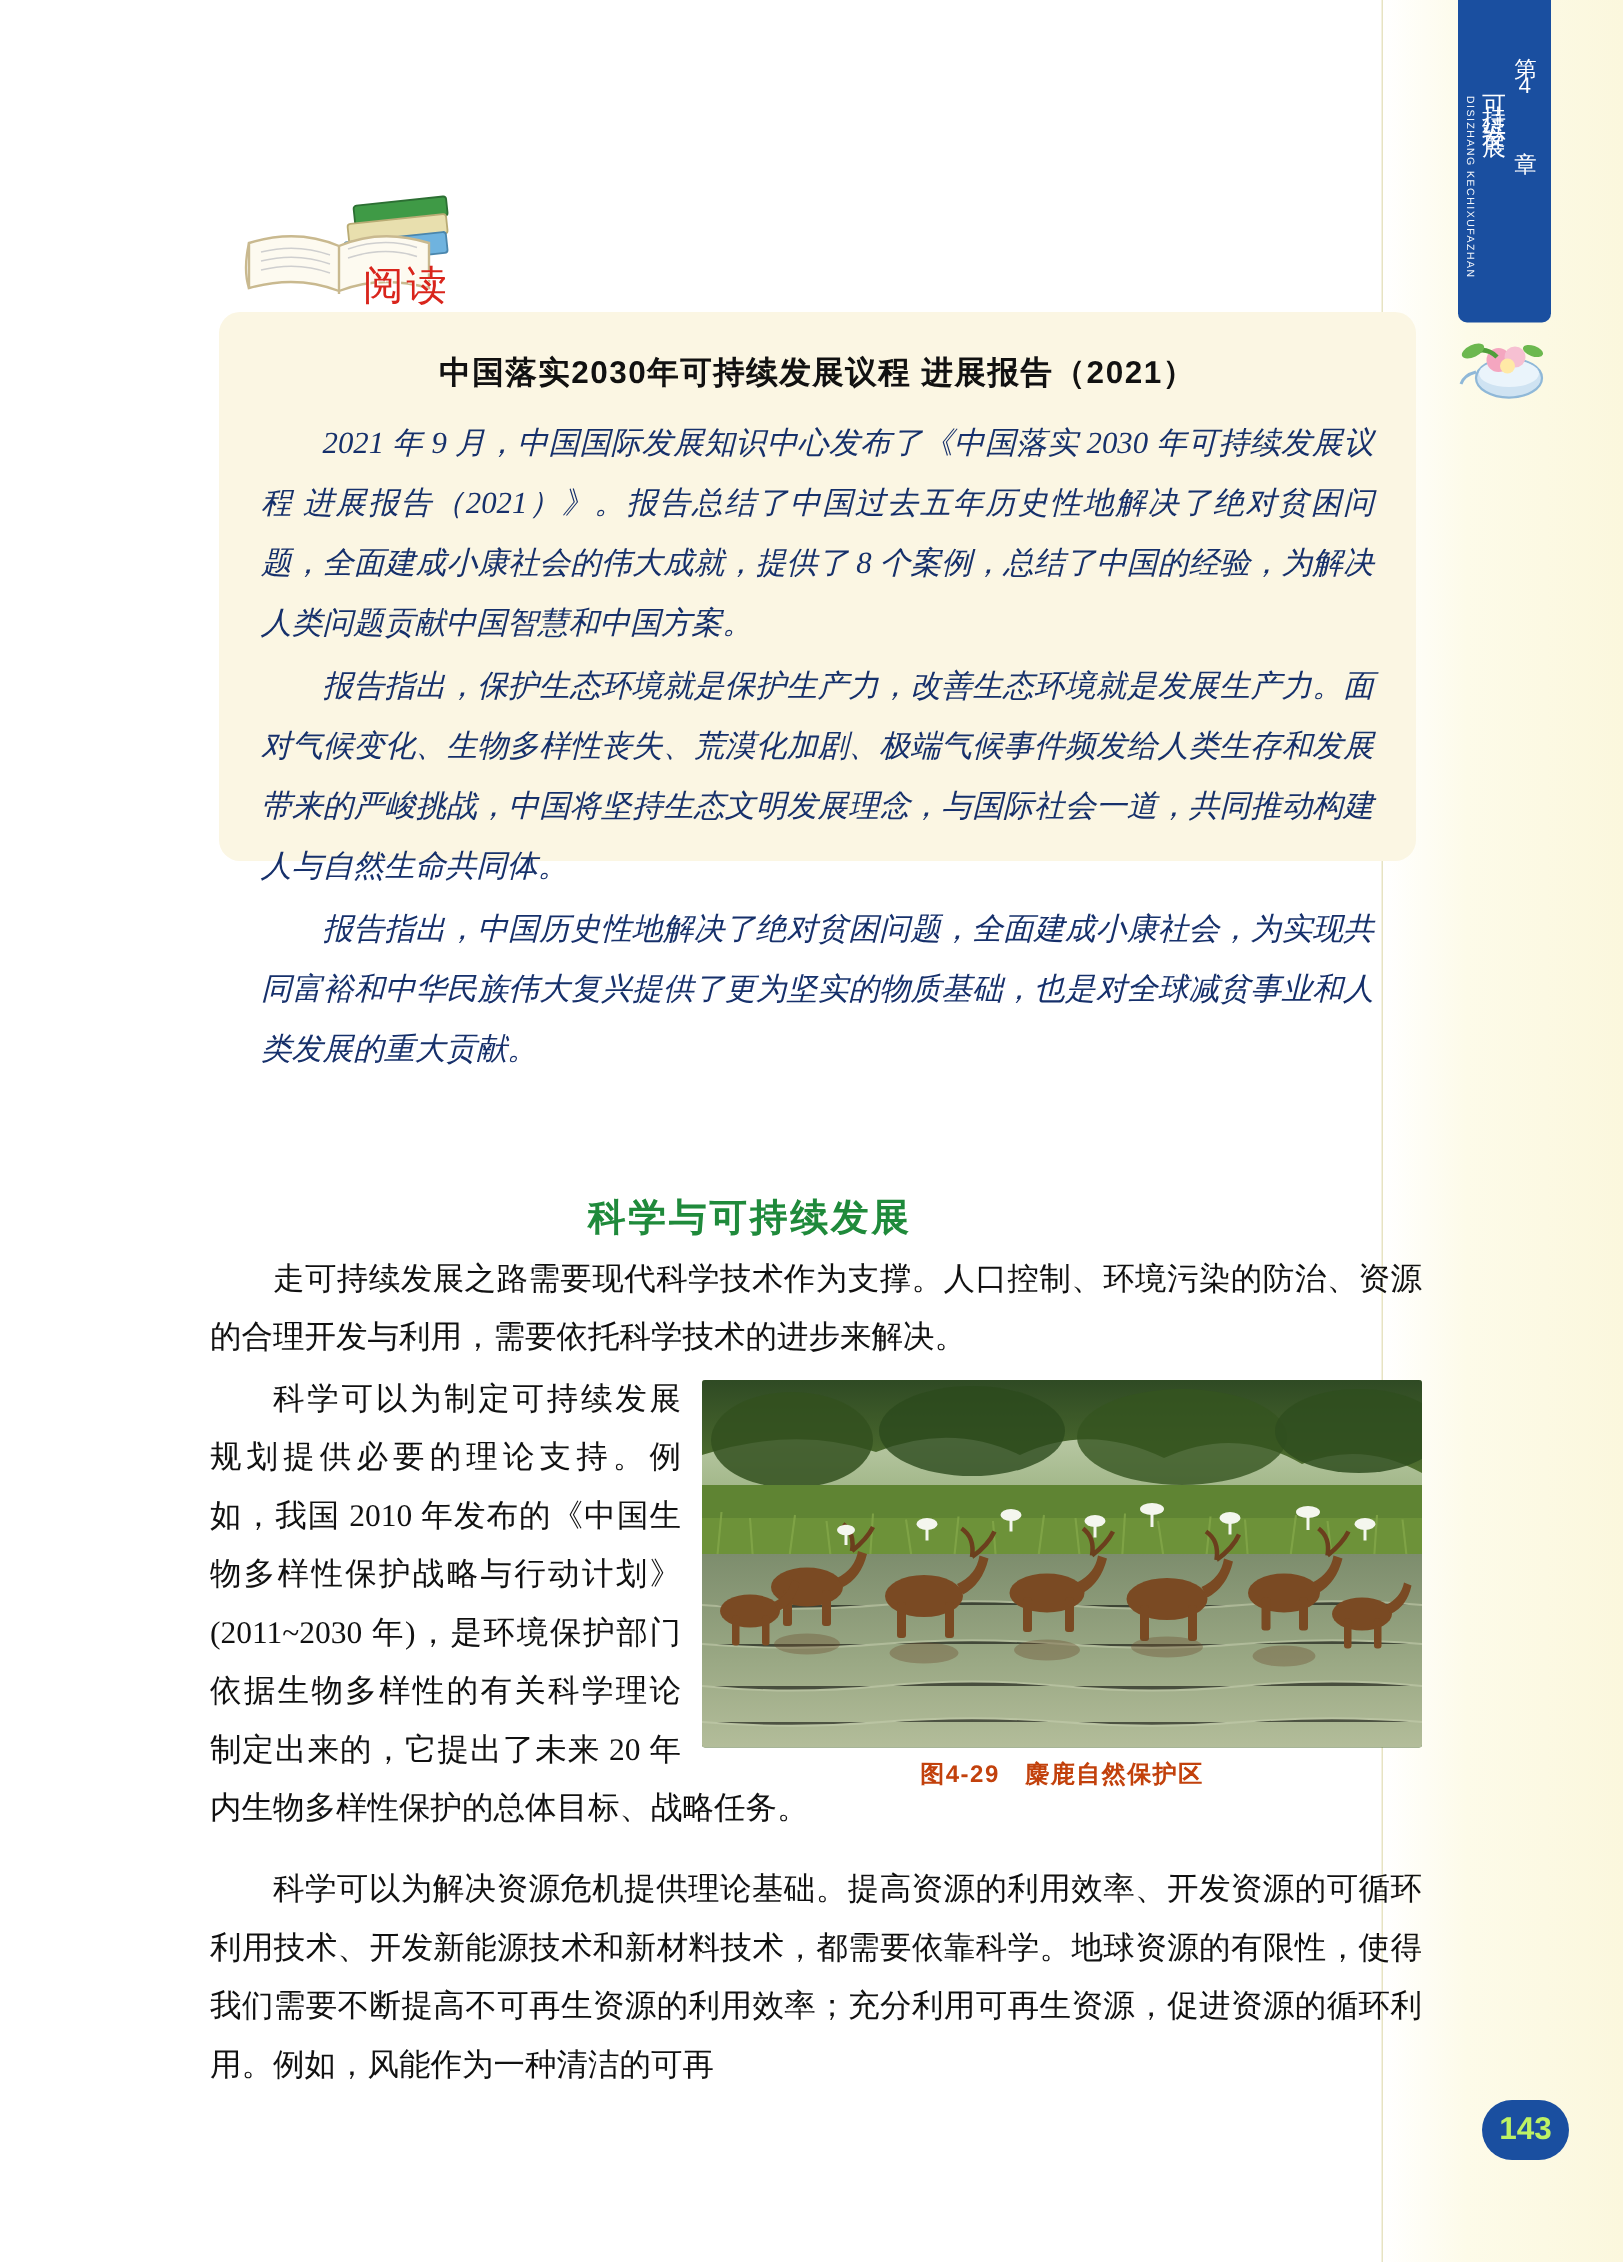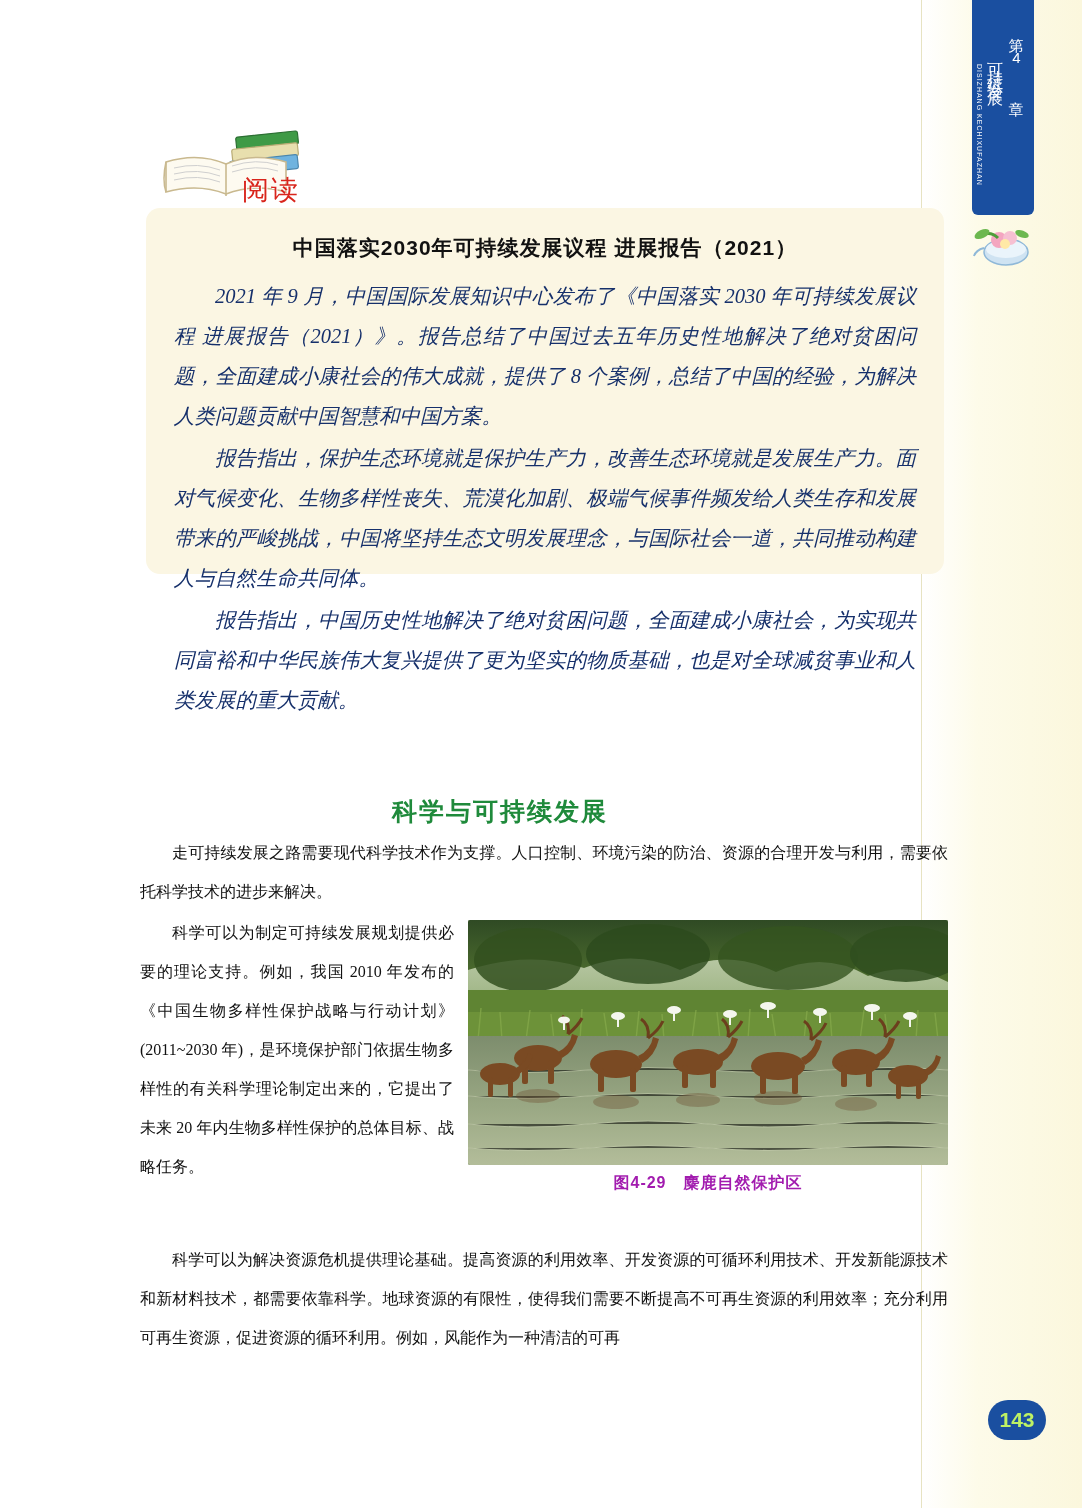--- a/index.html
+++ b/index.html
@@ -163,21 +163,21 @@
     font-weight: bold;
     color: #1f8a3b;
     letter-spacing: 2px;
     font-family: "Liberation Sans", sans-serif;
     margin-top: 20px;
   }
 
   
   .para {
     position: absolute;
-    font-size: 16px;
+    font-size: 21px;
     line-height: 39px;
     color: #111111;
     text-align: justify;
     font-family: "Liberation Serif", serif;
   }
   .para p { margin: 0; text-indent: 2em; }
 
   #para-1 { left: 140px; top: 833px; width: 808px; }
 
   
@@ -208,21 +208,21 @@
     background: #4a6a33;
   }
   .fig-caption {
     position: absolute;
     left: 468px;
     top: 1173px;
     width: 480px;
     text-align: center;
     font-size: 16px;
     font-weight: bold;
-    color: #a21caf;
+    color: #c2410c;
     font-family: "Liberation Sans", sans-serif;
     letter-spacing: 1px;
   }
 
   
   .page-number {
     position: absolute;
     right: 36px;
     bottom: 68px;
     width: 58px;

